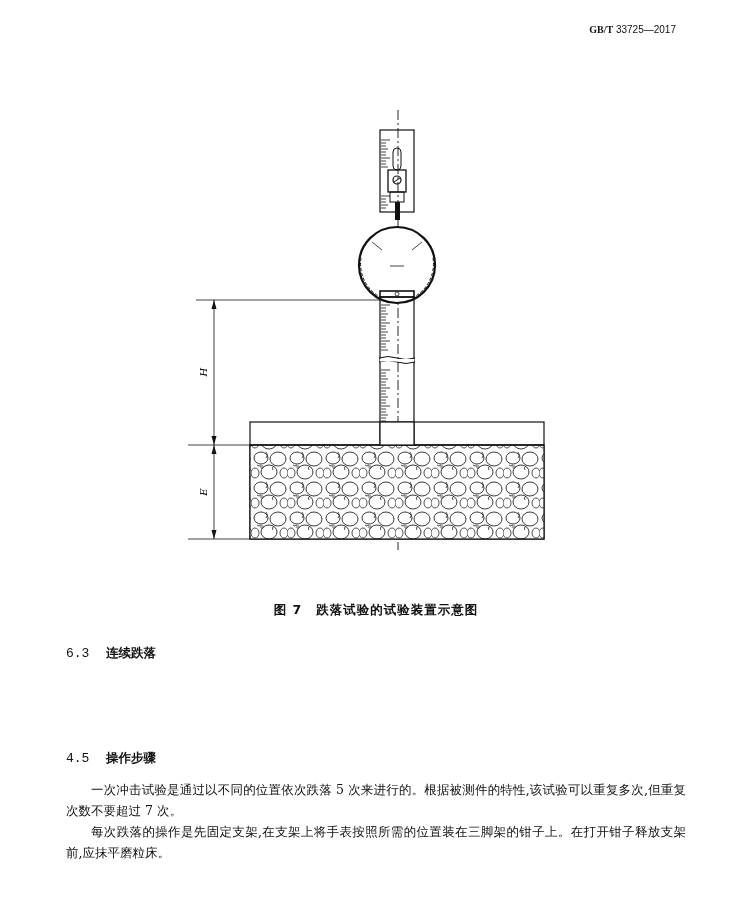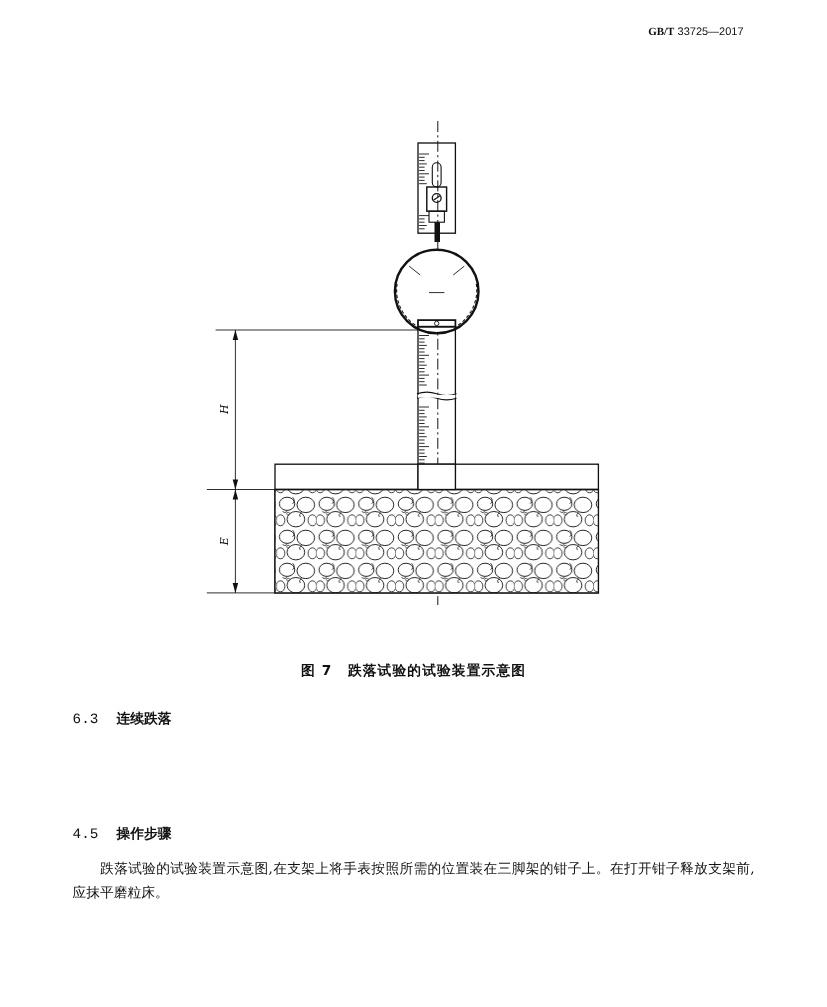--- a/index.html
+++ b/index.html
@@ -148,14 +148,15 @@
 <div class="sec" style="top:645px;">
   <span class="no">6.3</span><span>连续跌落</span>
 </div>
 <div class="para" style="top:674px;">
 </div>
 
 <div class="sec" style="top:750px;">
   <span class="no">4.5</span><span>操作步骤</span>
 </div>
 <div class="para" style="top:779px;">
-  <p>跌落试验的试验装置示意图,在支架上将手表按照所需的位置装在三脚架的钳子上。在打开钳子释放支架前,应抹平磨粒床。</p>
+  <p>一次冲击试验是通过以不同的位置依次跌落 5 次来进行的。根据被测件的特性,该试验可以重复多次,但重复次数不要超过 7 次。</p>
+  <p>每次跌落的操作是先固定支架,在支架上将手表按照所需的位置装在三脚架的钳子上。在打开钳子释放支架前,应抹平磨粒床。</p>
 </div>
 
 </body></html>

